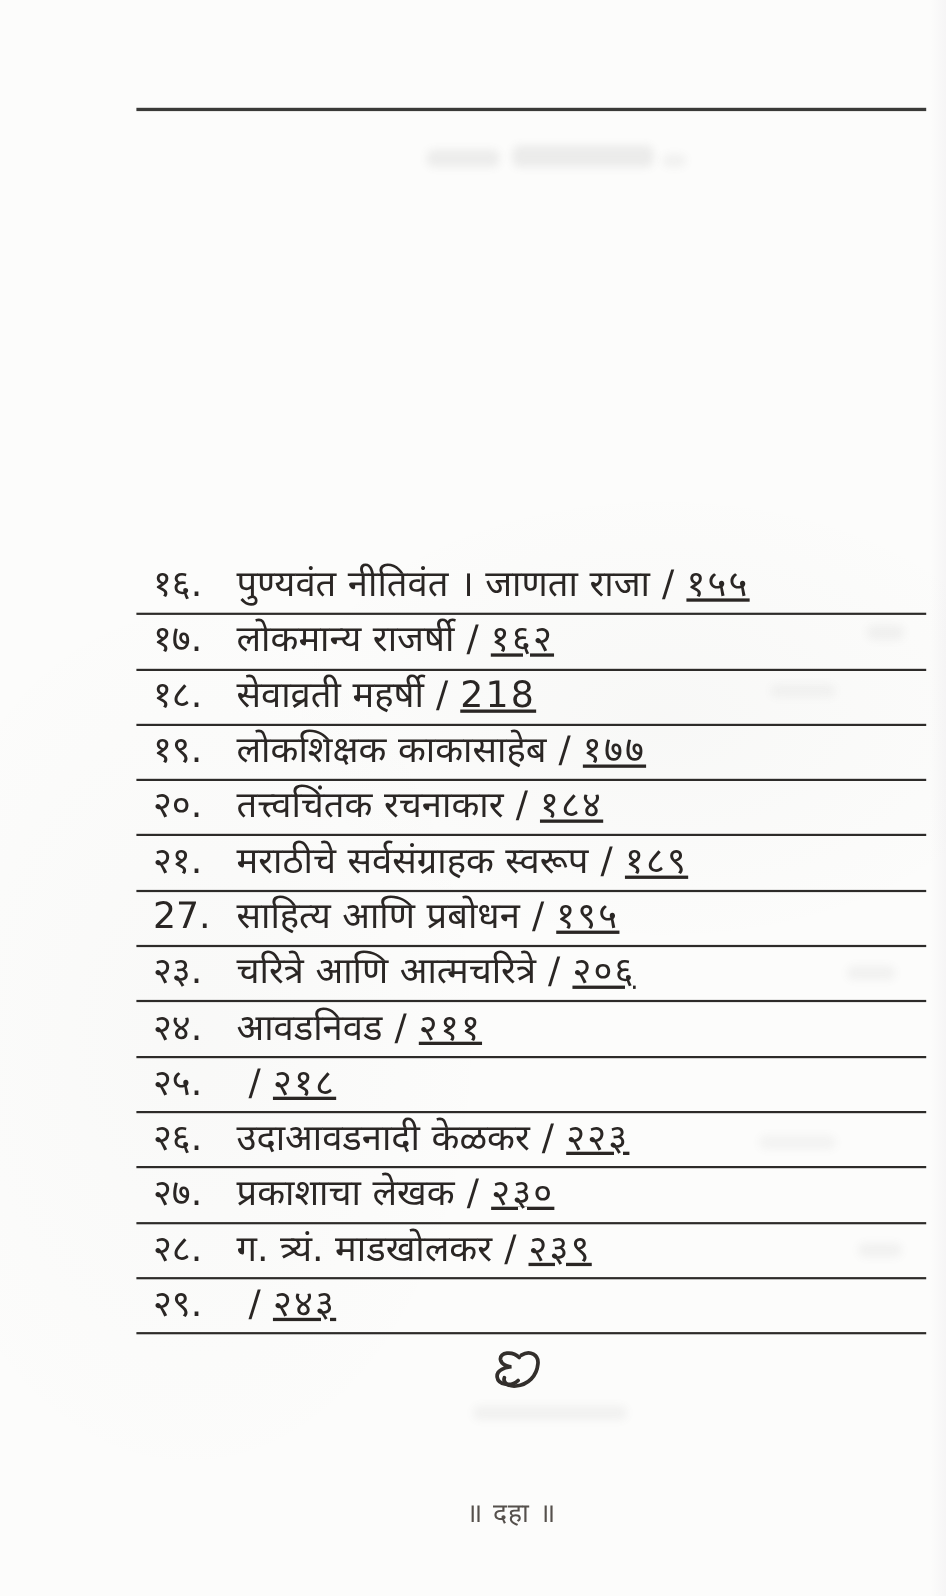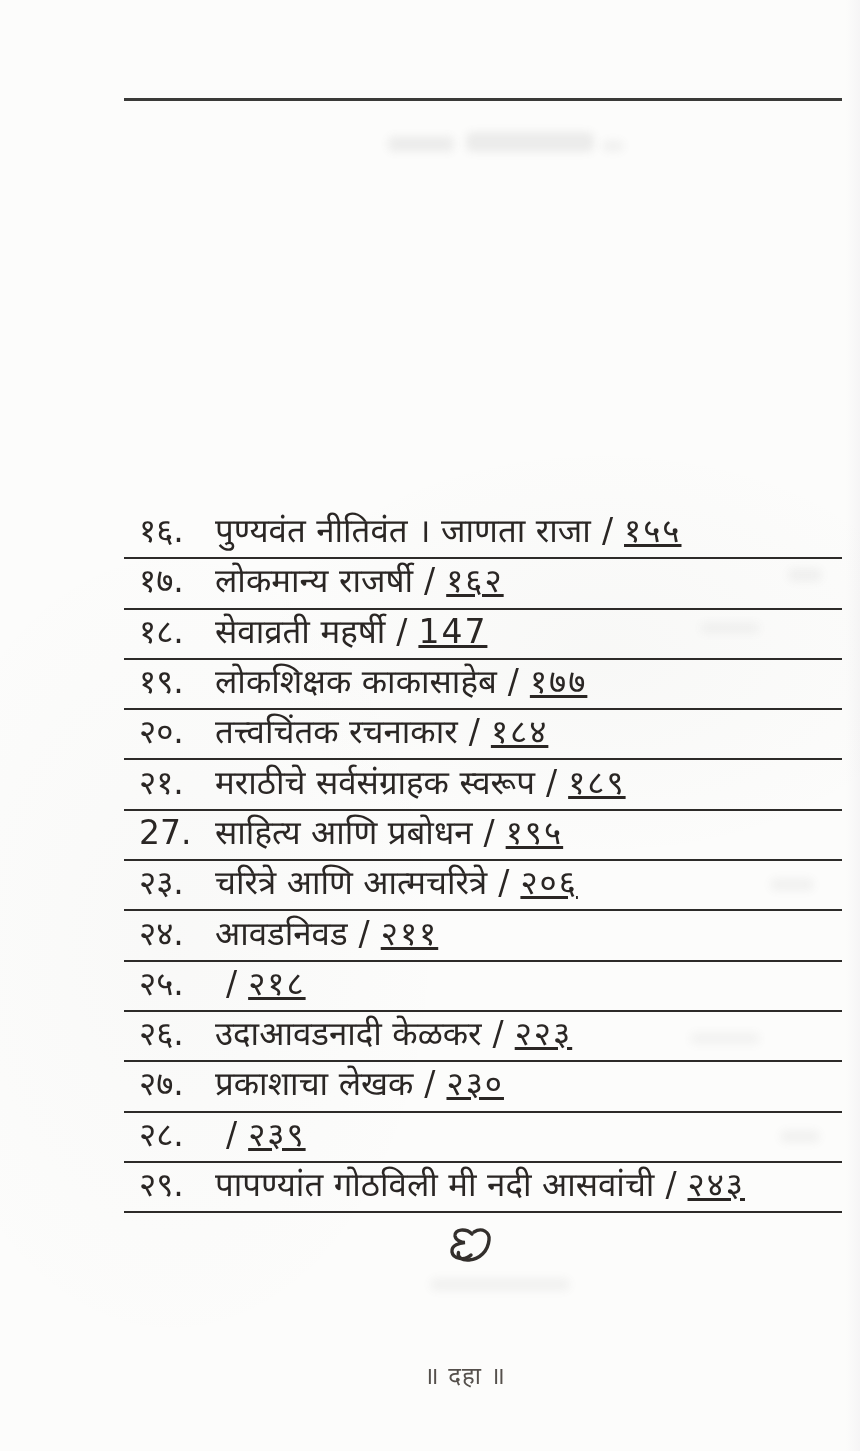--- a/index.html
+++ b/index.html
@@ -125,21 +125,21 @@
       <span class="toc-num">१७.</span>
       <span class="toc-title">लोकमान्य राजर्षी</span>
       <span class="toc-sep">/</span>
       <span class="toc-page">१६२</span>
     </div>
 
     <div class="toc-row">
       <span class="toc-num">१८.</span>
       <span class="toc-title">सेवाव्रती महर्षी</span>
       <span class="toc-sep">/</span>
-      <span class="toc-page">147</span>
+      <span class="toc-page">218</span>
     </div>
 
     <div class="toc-row">
       <span class="toc-num">१९.</span>
       <span class="toc-title">लोकशिक्षक काकासाहेब</span>
       <span class="toc-sep">/</span>
       <span class="toc-page">१७७</span>
     </div>
 
     <div class="toc-row">
@@ -192,27 +192,27 @@
 
     <div class="toc-row">
       <span class="toc-num">२७.</span>
       <span class="toc-title">प्रकाशाचा लेखक</span>
       <span class="toc-sep">/</span>
       <span class="toc-page">२३०</span>
     </div>
 
     <div class="toc-row">
       <span class="toc-num">२८.</span>
+      <span class="toc-title">ग. त्र्यं. माडखोलकर</span>
       <span class="toc-sep">/</span>
       <span class="toc-page">२३९</span>
     </div>
 
     <div class="toc-row">
       <span class="toc-num">२९.</span>
-      <span class="toc-title">पापण्यांत गोठविली मी नदी आसवांची</span>
       <span class="toc-sep">/</span>
       <span class="toc-page">२४३</span>
     </div>
 
   </div>
 
   <div class="ornament">
     <svg width="52" height="40" viewBox="0 0 52 40" xmlns="http://www.w3.org/2000/svg">
       <g fill="none" stroke="#332f2c" stroke-width="3.4" stroke-linecap="round">
         <path d="M28,8 C22,2 10,3 11,10 C12,15 18,16.5 21,16.5 C16,17 7,19 8,26 C9,33 21,35 27,29"></path>

